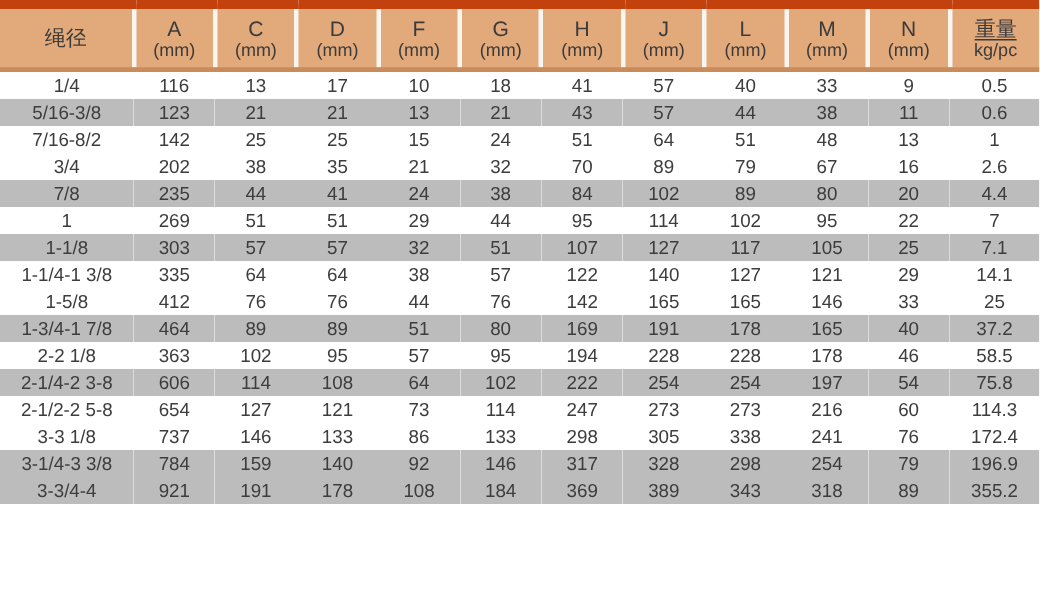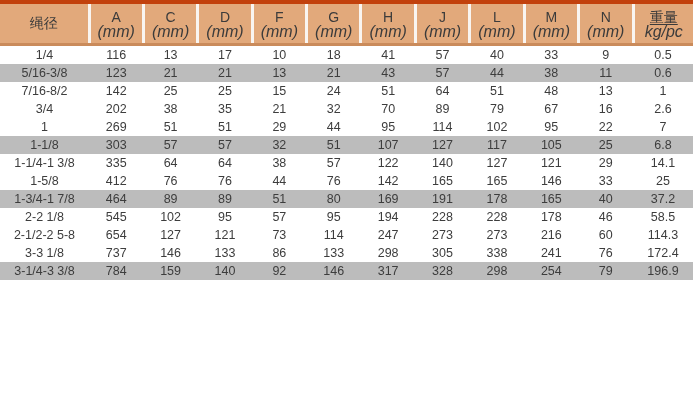--- a/index.html
+++ b/index.html
@@ -14,21 +14,21 @@
     overflow: hidden;
     background: #ffffff;
   }
   table.spec-table {
     width: 693px;
     border-collapse: collapse;
     table-layout: fixed;
   }
   table.spec-table thead th {
     background: #e2a97b;
-    border-top: 4px solid #c2410c;
+    border-top: 6px solid #c2410c;
     border-bottom: 3px solid #ca8b5b;
     font-weight: normal;
     color: #3b3b3b;
     vertical-align: middle;
     height: 36px;
     padding: 1px 0 2px 0;
     margin-left: 16px;
   }
   table.spec-table thead th + th {
     border-left: 3px solid #f9f5f1;
@@ -36,23 +36,22 @@
   .h-line1 {
     font-size: 14px;
     line-height: 16px;
     text-align: center;
   }
   .h-line1.underline {
     text-decoration: underline;
     text-underline-offset: 2px;
   }
   .h-line2 {
-    font-size: 16px;
+    font-size: 12px;
     line-height: 13px;
-    font-style: italic;
   }
   table.spec-table tbody td {
     height: 18px;
     line-height: 18px;
     padding: 0;
     font-size: 12.5px;
     color: #3d3d3d;
     text-align: center;
     white-space: nowrap;
     overflow: hidden;
@@ -181,20 +180,34 @@
           <td>35</td>
           <td>21</td>
           <td>32</td>
           <td>70</td>
           <td>89</td>
           <td>79</td>
           <td>67</td>
           <td>16</td>
           <td>2.6</td>
         </tr>
+        <tr class="stripe">
+          <td>7/8</td>
+          <td>235</td>
+          <td>44</td>
+          <td>41</td>
+          <td>24</td>
+          <td>38</td>
+          <td>84</td>
+          <td>102</td>
+          <td>89</td>
+          <td>80</td>
+          <td>20</td>
+          <td>4.4</td>
+        </tr>
         <tr>
           <td>1</td>
           <td>269</td>
           <td>51</td>
           <td>51</td>
           <td>29</td>
           <td>44</td>
           <td>95</td>
           <td>114</td>
           <td>102</td>
@@ -207,21 +220,21 @@
           <td>303</td>
           <td>57</td>
           <td>57</td>
           <td>32</td>
           <td>51</td>
           <td>107</td>
           <td>127</td>
           <td>117</td>
           <td>105</td>
           <td>25</td>
-          <td>6.8</td>
+          <td>7.1</td>
         </tr>
         <tr>
           <td>1-1/4-1 3/8</td>
           <td>335</td>
           <td>64</td>
           <td>64</td>
           <td>38</td>
           <td>57</td>
           <td>122</td>
           <td>140</td>
@@ -253,31 +266,45 @@
           <td>80</td>
           <td>169</td>
           <td>191</td>
           <td>178</td>
           <td>165</td>
           <td>40</td>
           <td>37.2</td>
         </tr>
         <tr>
           <td>2-2 1/8</td>
-          <td>545</td>
+          <td>363</td>
           <td>102</td>
           <td>95</td>
           <td>57</td>
           <td>95</td>
           <td>194</td>
           <td>228</td>
           <td>228</td>
           <td>178</td>
           <td>46</td>
           <td>58.5</td>
+        </tr>
+        <tr class="stripe">
+          <td>2-1/4-2 3-8</td>
+          <td>606</td>
+          <td>114</td>
+          <td>108</td>
+          <td>64</td>
+          <td>102</td>
+          <td>222</td>
+          <td>254</td>
+          <td>254</td>
+          <td>197</td>
+          <td>54</td>
+          <td>75.8</td>
         </tr>
         <tr>
           <td>2-1/2-2 5-8</td>
           <td>654</td>
           <td>127</td>
           <td>121</td>
           <td>73</td>
           <td>114</td>
           <td>247</td>
           <td>273</td>
@@ -307,15 +334,29 @@
           <td>140</td>
           <td>92</td>
           <td>146</td>
           <td>317</td>
           <td>328</td>
           <td>298</td>
           <td>254</td>
           <td>79</td>
           <td>196.9</td>
         </tr>
+        <tr class="stripe">
+          <td>3-3/4-4</td>
+          <td>921</td>
+          <td>191</td>
+          <td>178</td>
+          <td>108</td>
+          <td>184</td>
+          <td>369</td>
+          <td>389</td>
+          <td>343</td>
+          <td>318</td>
+          <td>89</td>
+          <td>355.2</td>
+        </tr>
       </tbody>
   </table>
 </div>
 
 </body></html>

